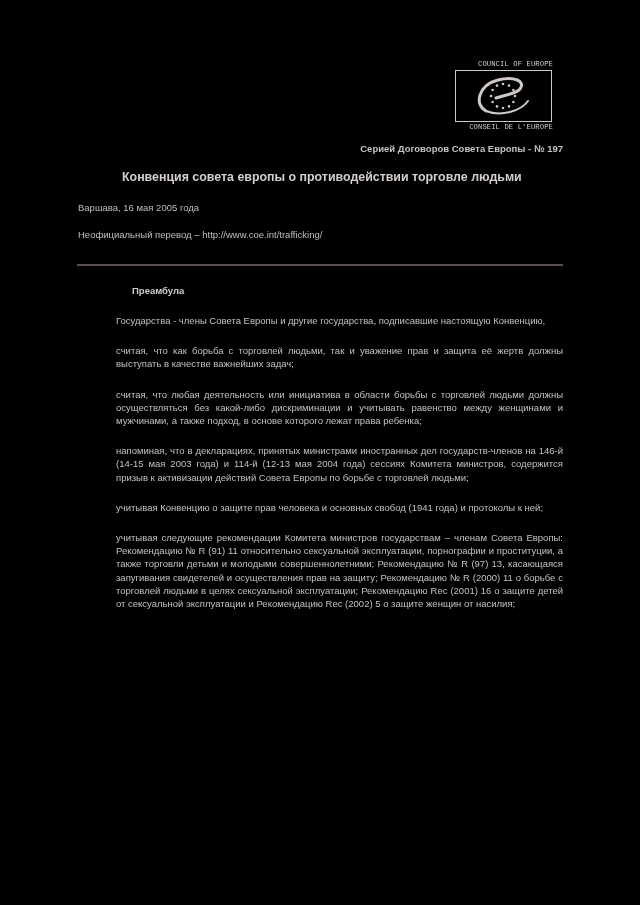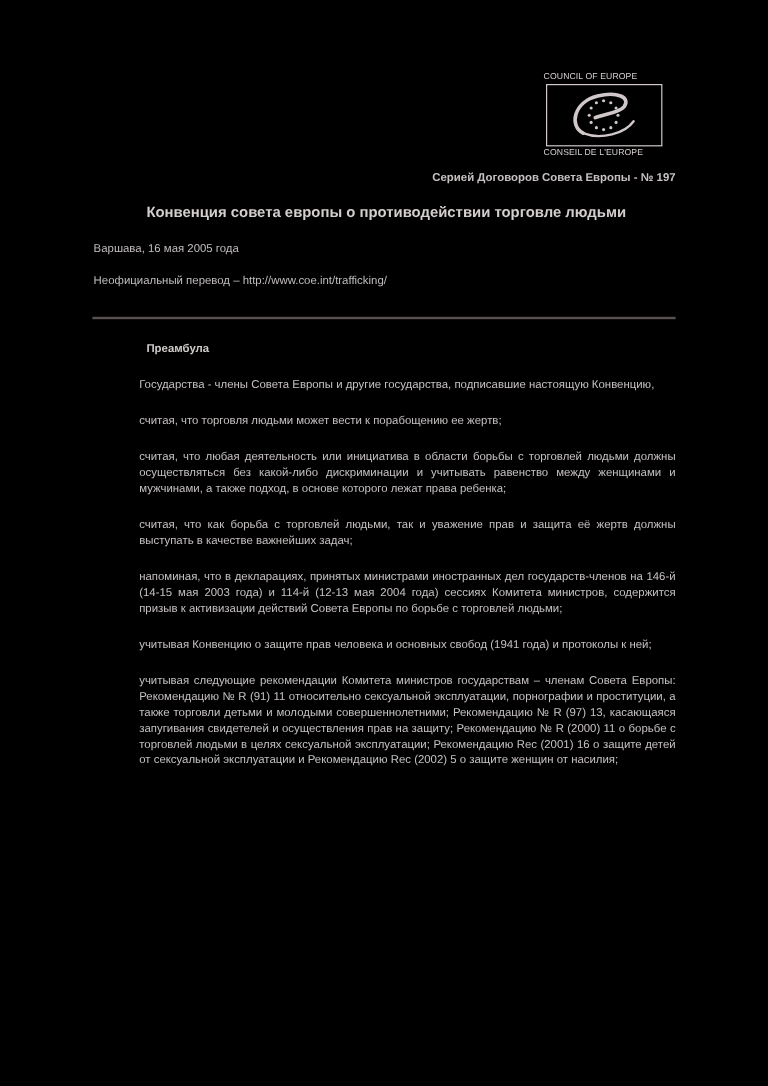--- a/index.html
+++ b/index.html
@@ -15,25 +15,25 @@
       font-family: "Liberation Sans", sans-serif;
       color: #c9c3c3;
     }
     .logo {
       position: absolute;
       left: 453px;
       top: 60px;
       width: 100px;
     }
     .logo-top, .logo-bottom {
-      font-family: Liberation Sans, sans-serif;
+      font-family: Liberation Mono, monospace;
       font-size: 7.2px;
       letter-spacing: 0.1px;
       color: #d7d0d0;
-      text-align: left;
+      text-align: right;
       white-space: nowrap;
       line-height: 8px;
     }
     .logo-box {
       margin: 2px auto 1px auto;
       width: 97px;
       height: 52px;
       border: 1px solid #d0c8c8;
       box-sizing: border-box;
       position: relative;
@@ -88,21 +88,21 @@
     .body {
       position: absolute;
       left: 116px;
       top: 284px;
       width: 447px;
     }
     .heading {
       font-size: 9.5px;
       font-weight: bold;
       color: #d0caca;
-      margin: 0 0 17px 6px;
+      margin: 0 0 17px 16px;
       line-height: 13px;
     }
     .para {
       font-size: 9.5px;
       line-height: 13.2px;
       text-align: justify;
       color: #c6c0c0;
       margin: 0 0 17px 0;
     }
   </style>
@@ -142,19 +142,18 @@
 
 <div class="place-date">Варшава, 16 мая 2005 года</div>
 
 <div class="translation">Неофициальный перевод – http://www.coe.int/trafficking/</div>
 
 <div class="rule"></div>
 
 <div class="body">
   <div class="heading">Преамбула</div>
   <p class="para">Государства - члены Совета Европы и другие государства, подписавшие настоящую Конвенцию,</p>
-  <p class="para">считая, что торговля людьми может вести к порабощению ее жертв;</p>
+  <p class="para">считая, что как борьба с торговлей людьми, так и уважение прав и защита её жертв должны выступать в качестве важнейших задач;</p>
   <p class="para">считая, что любая деятельность или инициатива в области борьбы с торговлей людьми должны осуществляться без какой-либо дискриминации и учитывать равенство между женщинами и мужчинами, а также подход, в основе которого лежат права ребенка;</p>
-  <p class="para">считая, что как борьба с торговлей людьми, так и уважение прав и защита её жертв должны выступать в качестве важнейших задач;</p>
   <p class="para">напоминая, что в декларациях, принятых министрами иностранных дел государств-членов на 146-й (14-15 мая 2003 года) и 114-й (12-13 мая 2004 года) сессиях Комитета министров, содержится призыв к активизации действий Совета Европы по борьбе с торговлей людьми;</p>
   <p class="para">учитывая Конвенцию о защите прав человека и основных свобод (1941 года) и протоколы к ней;</p>
   <p class="para">учитывая следующие рекомендации Комитета министров государствам – членам Совета Европы: Рекомендацию № R (91) 11 относительно сексуальной эксплуатации, порнографии и проституции, а также торговли детьми и молодыми совершеннолетними; Рекомендацию № R (97) 13, касающаяся запугивания свидетелей и осуществления прав на защиту; Рекомендацию № R (2000) 11 о борьбе с торговлей людьми в целях сексуальной эксплуатации; Рекомендацию Rec (2001) 16 о защите детей от сексуальной эксплуатации и Рекомендацию Rec (2002) 5 о защите женщин от насилия;</p>
 </div>
 
 </body></html>

